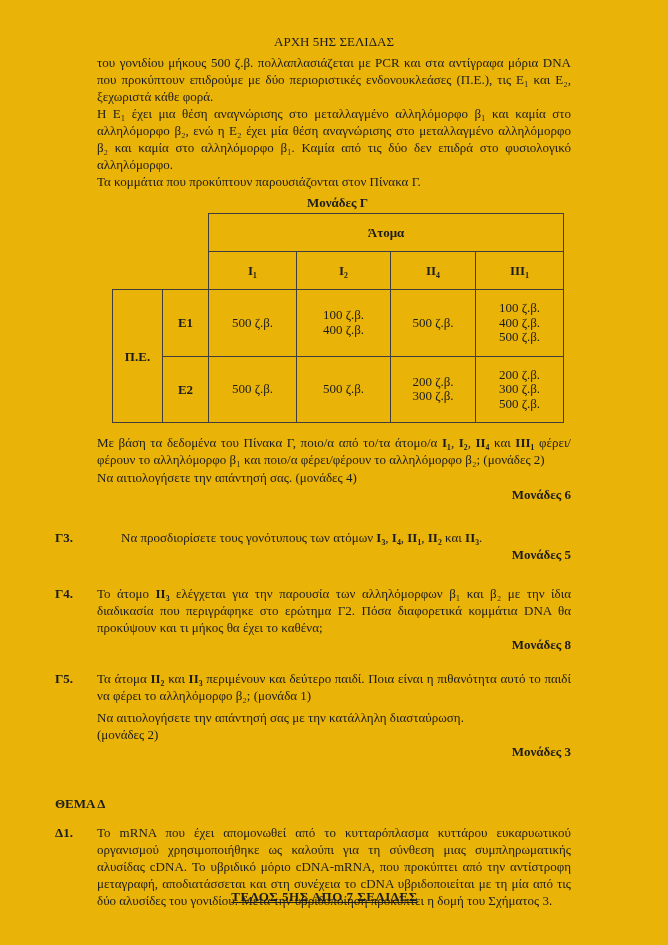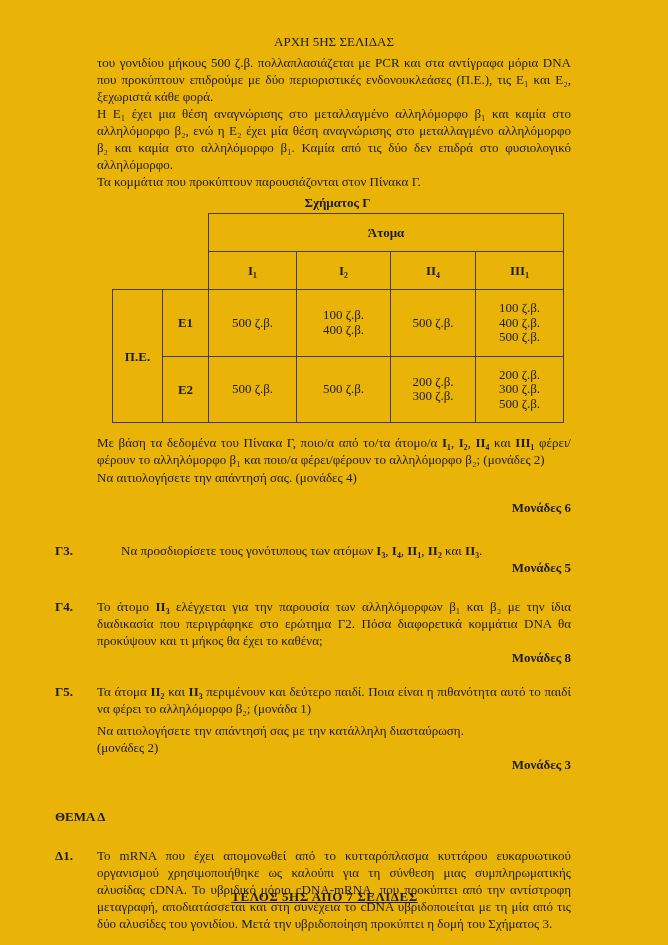--- a/index.html
+++ b/index.html
@@ -47,32 +47,32 @@
     border: 1px solid #3e3e3e;
     padding: 11px 2px;
     vertical-align: middle;
   }
   table.ptable td.blank { border: none; }
   table.ptable td.th { font-weight: bold; line-height: 15px; }
   table.ptable td.cell { white-space: pre-line; }
 
   .mt-g2q   { margin-top: 11px; }
   .mt-g2j   { margin-top: 1px; }
-  .marks    { text-align: right; font-weight: bold; margin-top: 13px; }
+  .marks    { text-align: right; font-weight: bold; margin-top: 0; }
   .marks.tight { margin-top: 0; }
   .q { display: flex; }
   .qnum { width: 42px; flex: 0 0 42px; font-weight: bold; }
   .qtext { flex: 1; }
   .prelines { white-space: pre-line; }
   .mt-g3 { margin-top: 26px; gap: 24px; }
   .mt-g4 { margin-top: 22px; }
   .mt-g5 { margin-top: 17px; }
   .mt-g5j { margin-top: 5px; }
   .theme-heading { margin-top: 35px; font-weight: bold; }
-  .mt-d1 { margin-top: 22px; }
+  .mt-d1 { margin-top: 12px; }
 
   .page-footer {
     position: absolute;
     top: 888px;
     left: 0;
     width: 631px;
     text-align: center;
     margin-left: 9px;
   }
   .footer-text {
@@ -89,21 +89,21 @@
   <header class="page-header">
     <div>ΑΡΧΗ 5ΗΣ ΣΕΛΙΔΑΣ</div>
   </header>
 
   <div class="content">
 
     <p class="indented justify intro-first">του γονιδίου μήκους 500 ζ.β. πολλαπλασιάζεται με PCR και στα αντίγραφα μόρια DNA που προκύπτουν επιδρούμε με δύο περιοριστικές ενδονουκλεάσες (Π.Ε.), τις Ε₁ και Ε₂, ξεχωριστά κάθε φορά.</p>
     <p class="indented justify">Η Ε₁ έχει μια θέση αναγνώρισης στο μεταλλαγμένο αλληλόμορφο β₁ και καμία στο αλληλόμορφο β₂, ενώ η Ε₂ έχει μία θέση αναγνώρισης στο μεταλλαγμένο αλληλόμορφο β₂ και καμία στο αλληλόμορφο β₁. Καμία από τις δύο δεν επιδρά στο φυσιολογικό αλληλόμορφο.</p>
     <p class="indented">Τα κομμάτια που προκύπτουν παρουσιάζονται στον Πίνακα Γ.</p>
 
-    <div class="table-title">Σχήματος Γ</div>
+    <div class="table-title">Μονάδες Γ</div>
 
     <table class="ptable">
       <colgroup>
         <col style="width:50px">
           <col style="width:46px">
         <col style="width:88px">
           <col style="width:94px">
         <col style="width:85px">
           <col style="width:88px">
       </colgroup>

